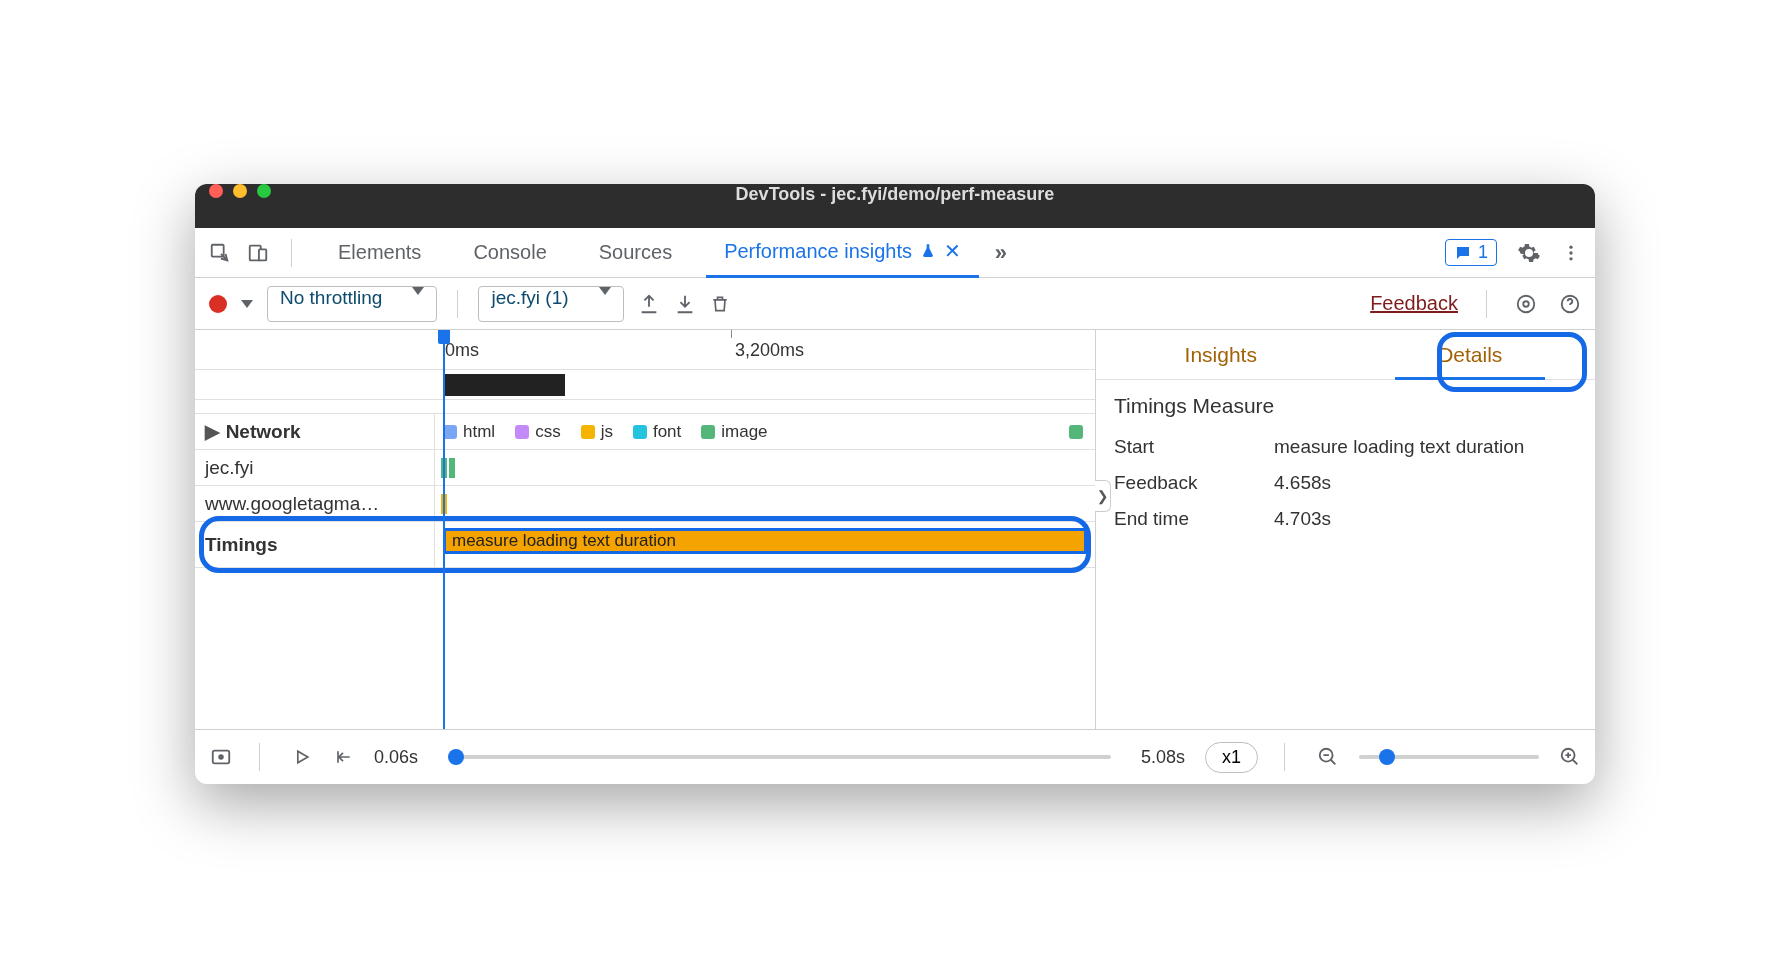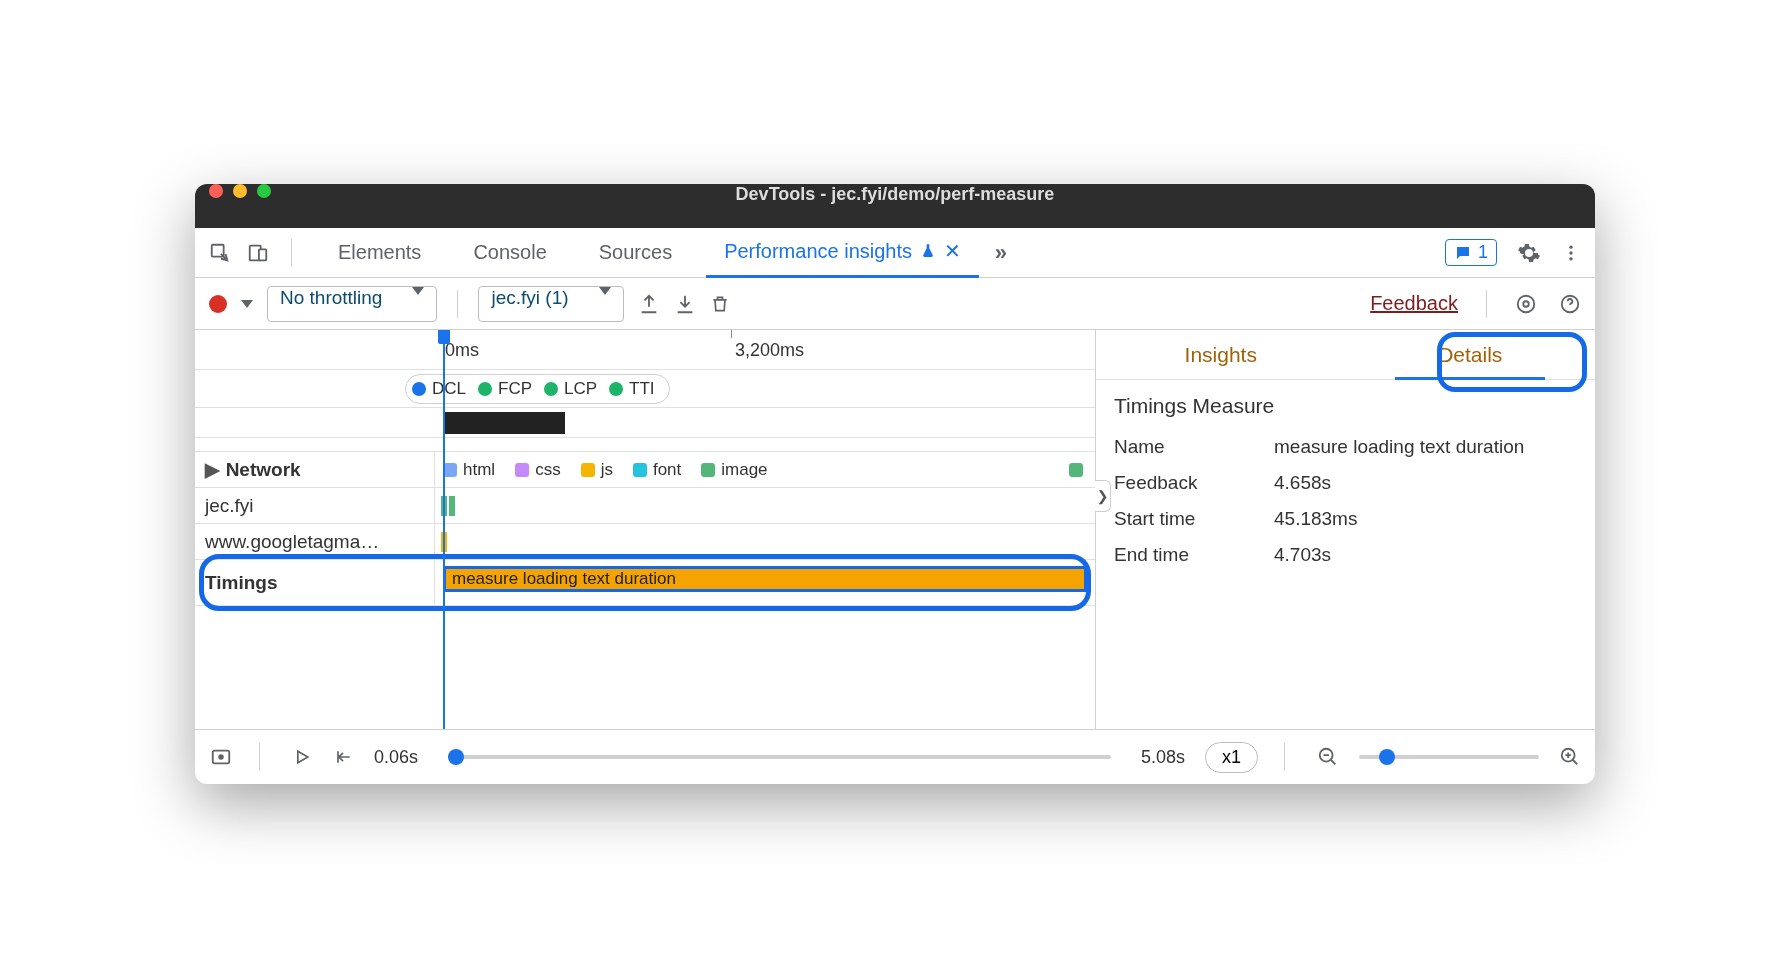--- a/index.html
+++ b/index.html
@@ -313,40 +313,20 @@
 
       <div class="timeline-ruler">
         <div class="ruler-mark" style="left:250px">
             <span>0ms</span>
           </div>
         <div class="ruler-mark" style="left:540px">
             <span>3,200ms</span>
           </div>
       </div>
 
-      <div class="metrics-pills">
-        <div class="pill-wrap" style="margin-left:-30px">
-          <span class="metric">
-              <span class="mdot" style="background:#1a73e8"></span>
-              <span>DCL</span>
-            </span>
-          <span class="metric">
-              <span class="mdot" style="background:#1db469"></span>
-              <span>FCP</span>
-            </span>
-          <span class="metric">
-              <span class="mdot" style="background:#1db469"></span>
-              <span>LCP</span>
-            </span>
-          <span class="metric">
-              <span class="mdot" style="background:#1db469"></span>
-              <span>TTI</span>
-            </span>
-        </div>
-      </div>
 
       <div class="strip">
         <div class="block"></div>
       </div>
 
       <div style="height:14px;border-bottom:1px solid #e0e0e0"></div>
 
       <div class="row">
         <div class="row-label bold">
           <span style="color:#555">▶</span>
@@ -409,32 +389,28 @@
             <span>Insights</span>
           </div>
         <div class="rtab active">
             <span>Details</span>
           </div>
         <div class="details-hl"></div>
       </div>
       <div class="right-body">
         <div class="section-title">Timings Measure</div>
         <div class="kv">
-            <div class="k">Name</div>
+            <div class="k">Start</div>
             <div class="v">measure loading text duration</div>
           </div>
         <div class="kv">
             <div class="k">Feedback</div>
             <div class="v">4.658s</div>
           </div>
         <div class="kv">
-            <div class="k">Start time</div>
-            <div class="v">45.183ms</div>
-          </div>
-        <div class="kv">
             <div class="k">End time</div>
             <div class="v">4.703s</div>
           </div>
       </div>
     </div>
   </div>
 
   <div class="footer">
     <span class="ico">
       <svg width="24" height="22" viewBox="0 0 24 24" fill="none" stroke="#5f6368" stroke-width="2">

